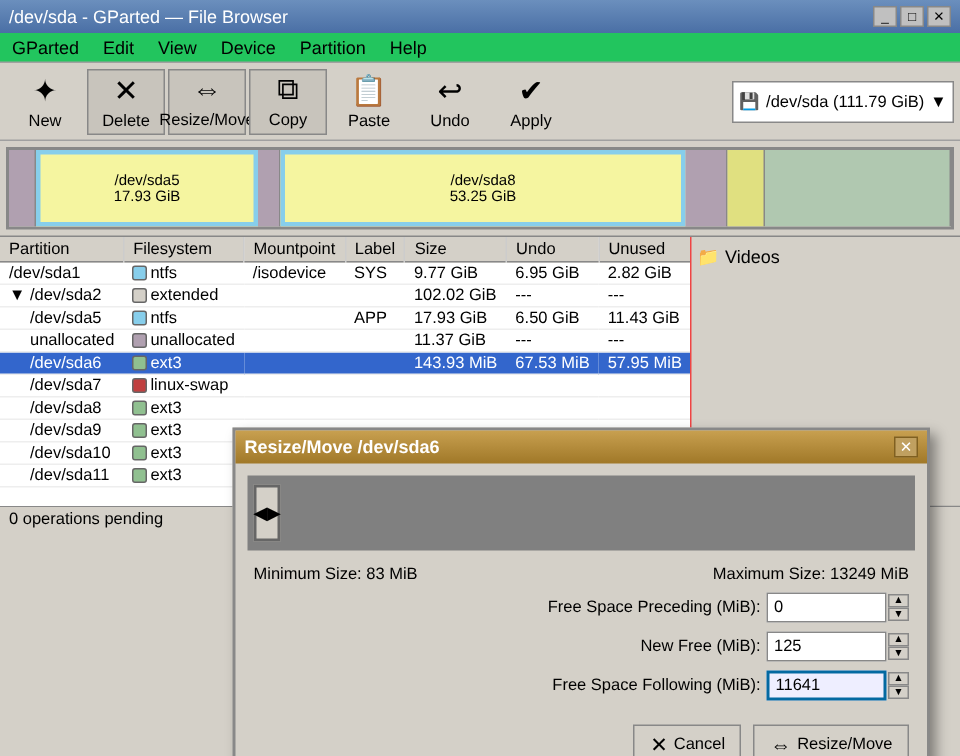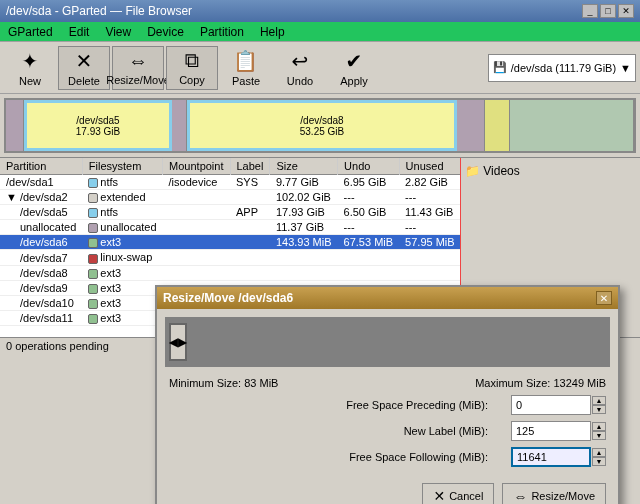--- a/index.html
+++ b/index.html
@@ -224,21 +224,21 @@
       padding: 4px 12px;
     }
     .form-row {
       display: flex;
       align-items: center;
       margin-bottom: 6px;
     }
     .form-label {
       flex: 1;
       text-align: right;
-      padding-right: 23px;
+      padding-right: 4px;
       font-size: 11px;
     }
     .form-input-wrap {
       display: flex;
       align-items: center;
     }
     .form-input {
       width: 80px;
       height: 20px;
       border: 1px solid #888;
@@ -497,21 +497,21 @@
         <span class="form-label">Free Space Preceding (MiB):</span>
         <div class="form-input-wrap">
           <input type="text" class="form-input" value="0" style="">
           <div class="spin-btns">
             <button class="spin-btn">▲</button>
             <button class="spin-btn">▼</button>
           </div>
         </div>
       </div>
       <div class="form-row">
-        <span class="form-label">New Label (MiB):</span>
+        <span class="form-label">New Free (MiB):</span>
         <div class="form-input-wrap">
           <input type="text" class="form-input" value="125" style="">
           <div class="spin-btns">
             <button class="spin-btn">▲</button>
             <button class="spin-btn">▼</button>
           </div>
         </div>
       </div>
       <div class="form-row">
         <span class="form-label">Free Space Following (MiB):</span>

